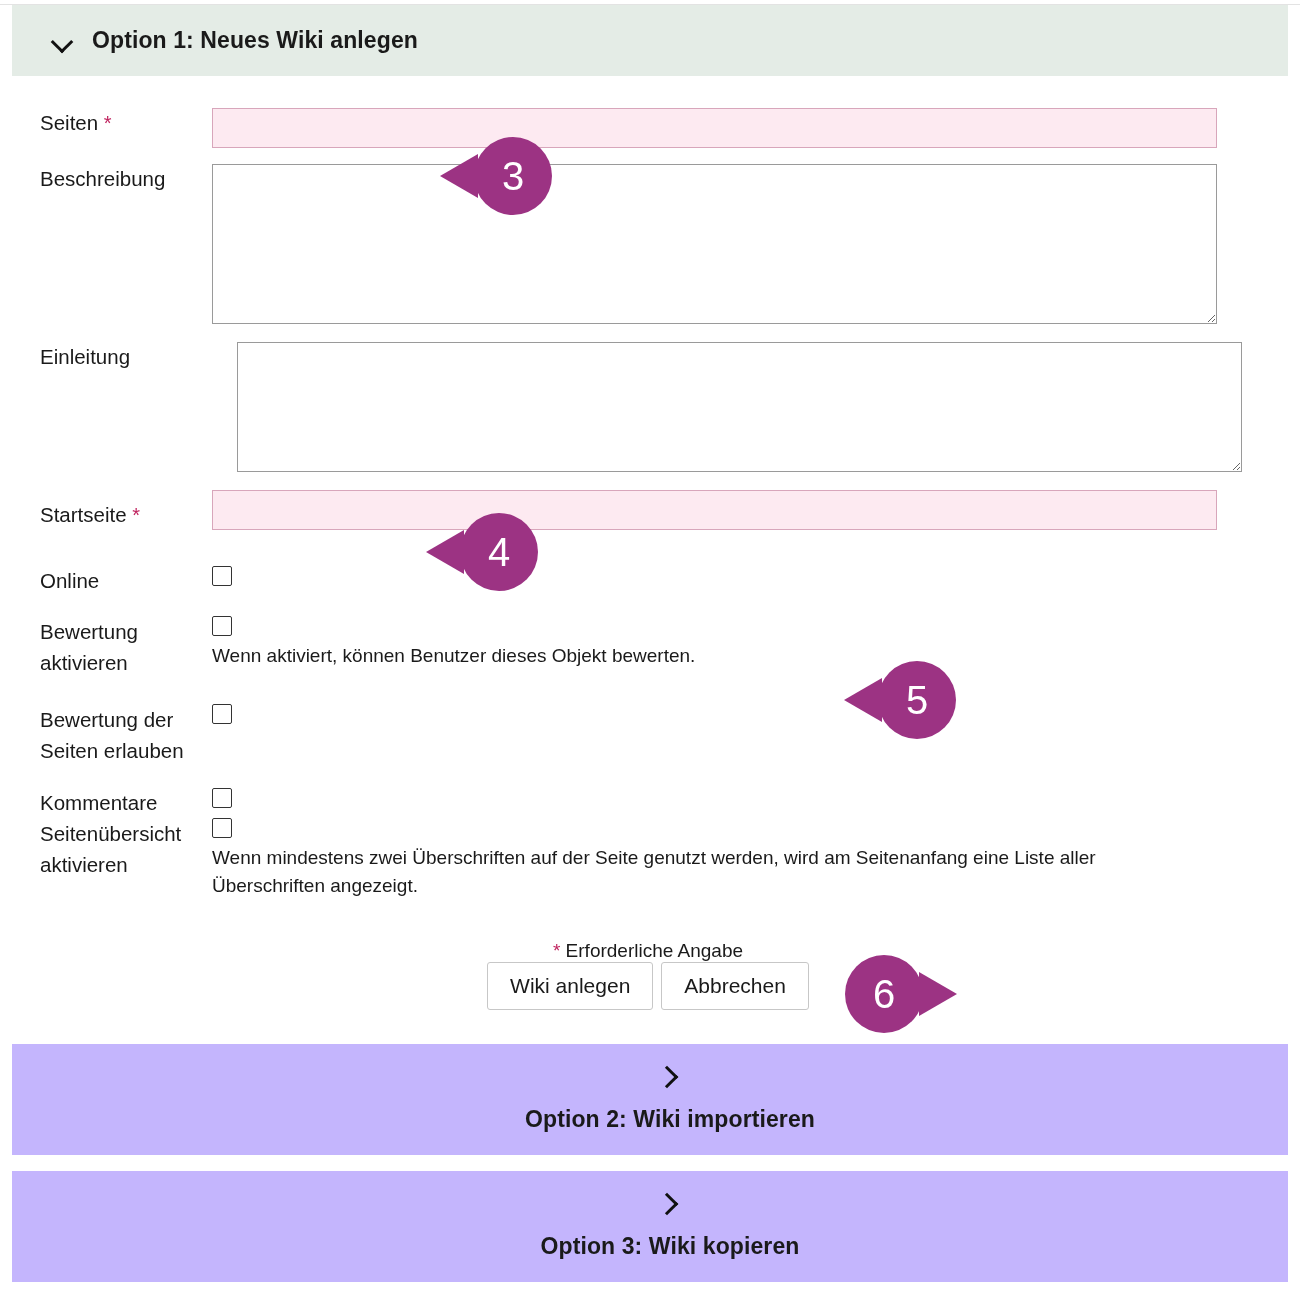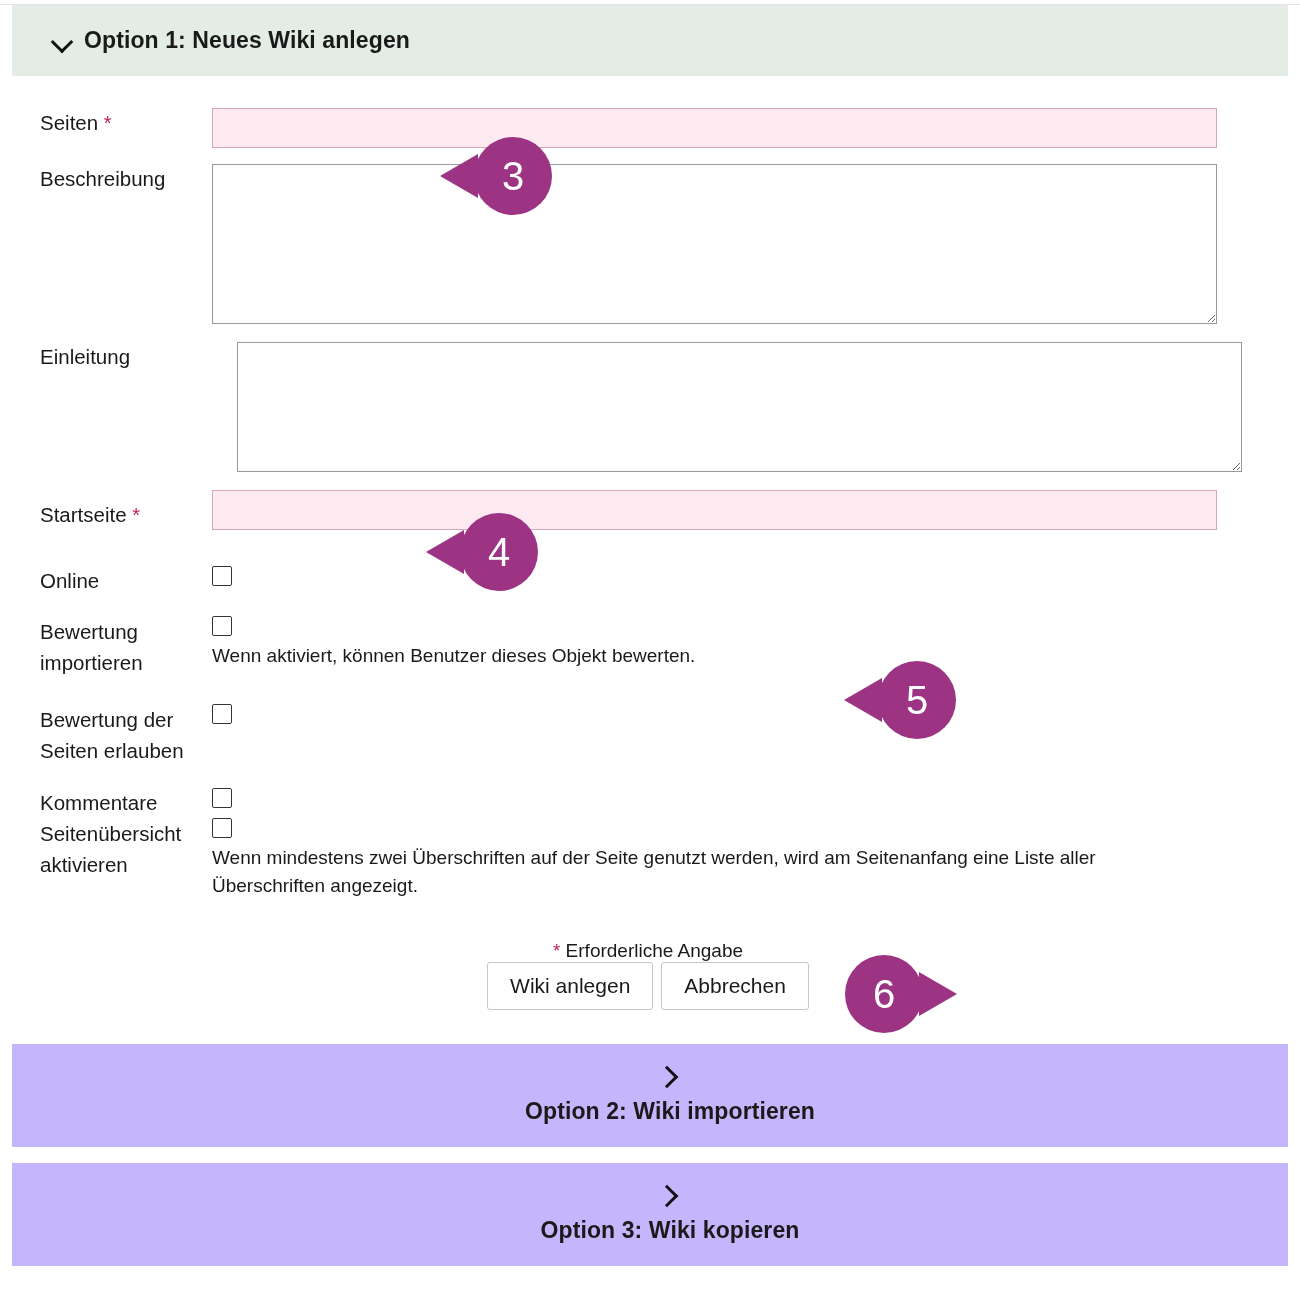--- a/index.html
+++ b/index.html
@@ -23,21 +23,21 @@
   }
   .page {
     position: relative;
     width: 1300px;
   }
 
   
   .panel-head {
     display: flex;
     align-items: center;
-    gap: 10px;
+    gap: 18px;
     padding: 22px 0 22px 40px;
     font-size: 23px;
     font-weight: bold;
     letter-spacing: 0.1px;
   }
   .panel-head.open {
     background: #e4ece6;
     margin: 0 12px;
   }
   .panel-head.closed {
@@ -273,21 +273,21 @@
     </div>
 
     <div class="row r-online">
       <div class="label">Online</div>
       <div class="field">
         <input class="cb" type="checkbox" style="">
       </div>
     </div>
 
     <div class="row r-rating">
-      <div class="label label-2">Bewertung importieren</div>
+      <div class="label label-2">Bewertung aktivieren</div>
       <div class="field">
         <input class="cb" type="checkbox" style="">
         <div class="hint">Wenn aktiviert, können Benutzer dieses Objekt bewerten.</div>
       </div>
     </div>
 
     <div class="row r-pagerate">
       <div class="label label-2">Bewertung der Seiten erlauben</div>
       <div class="field">
         <input class="cb" type="checkbox" style="">

